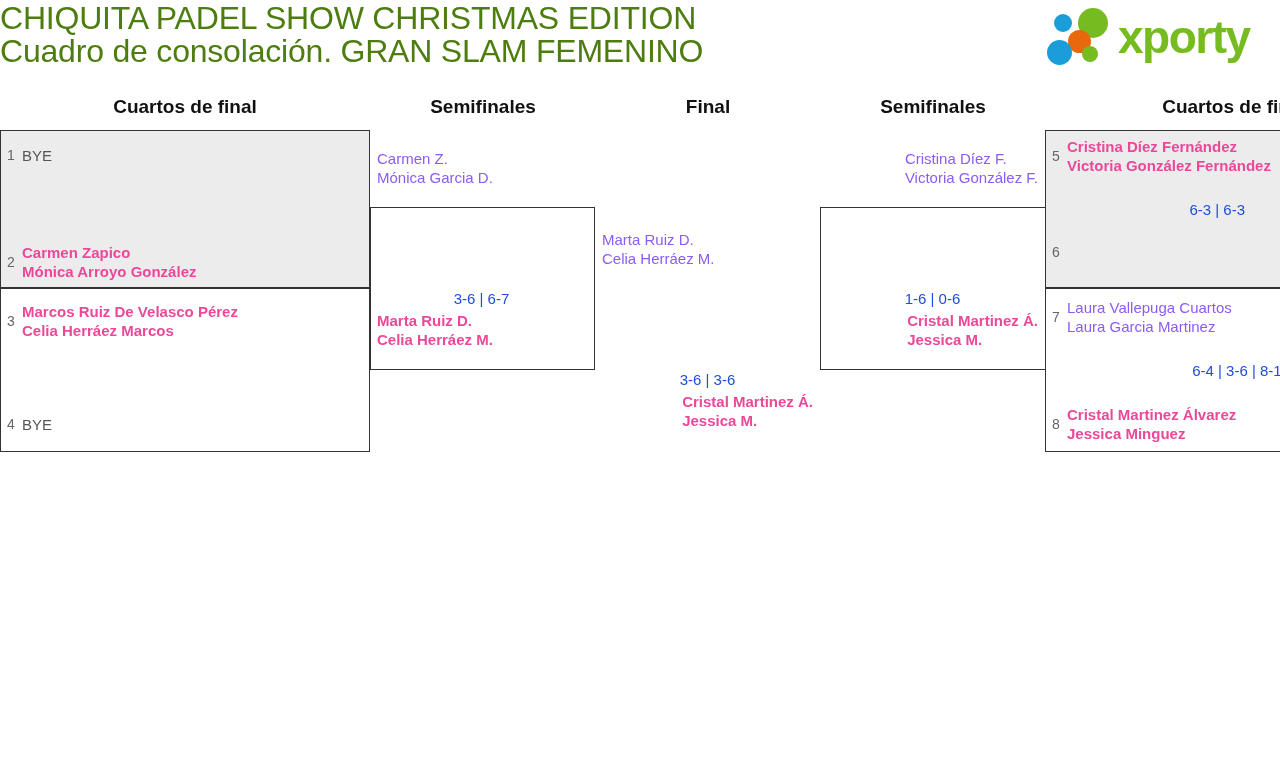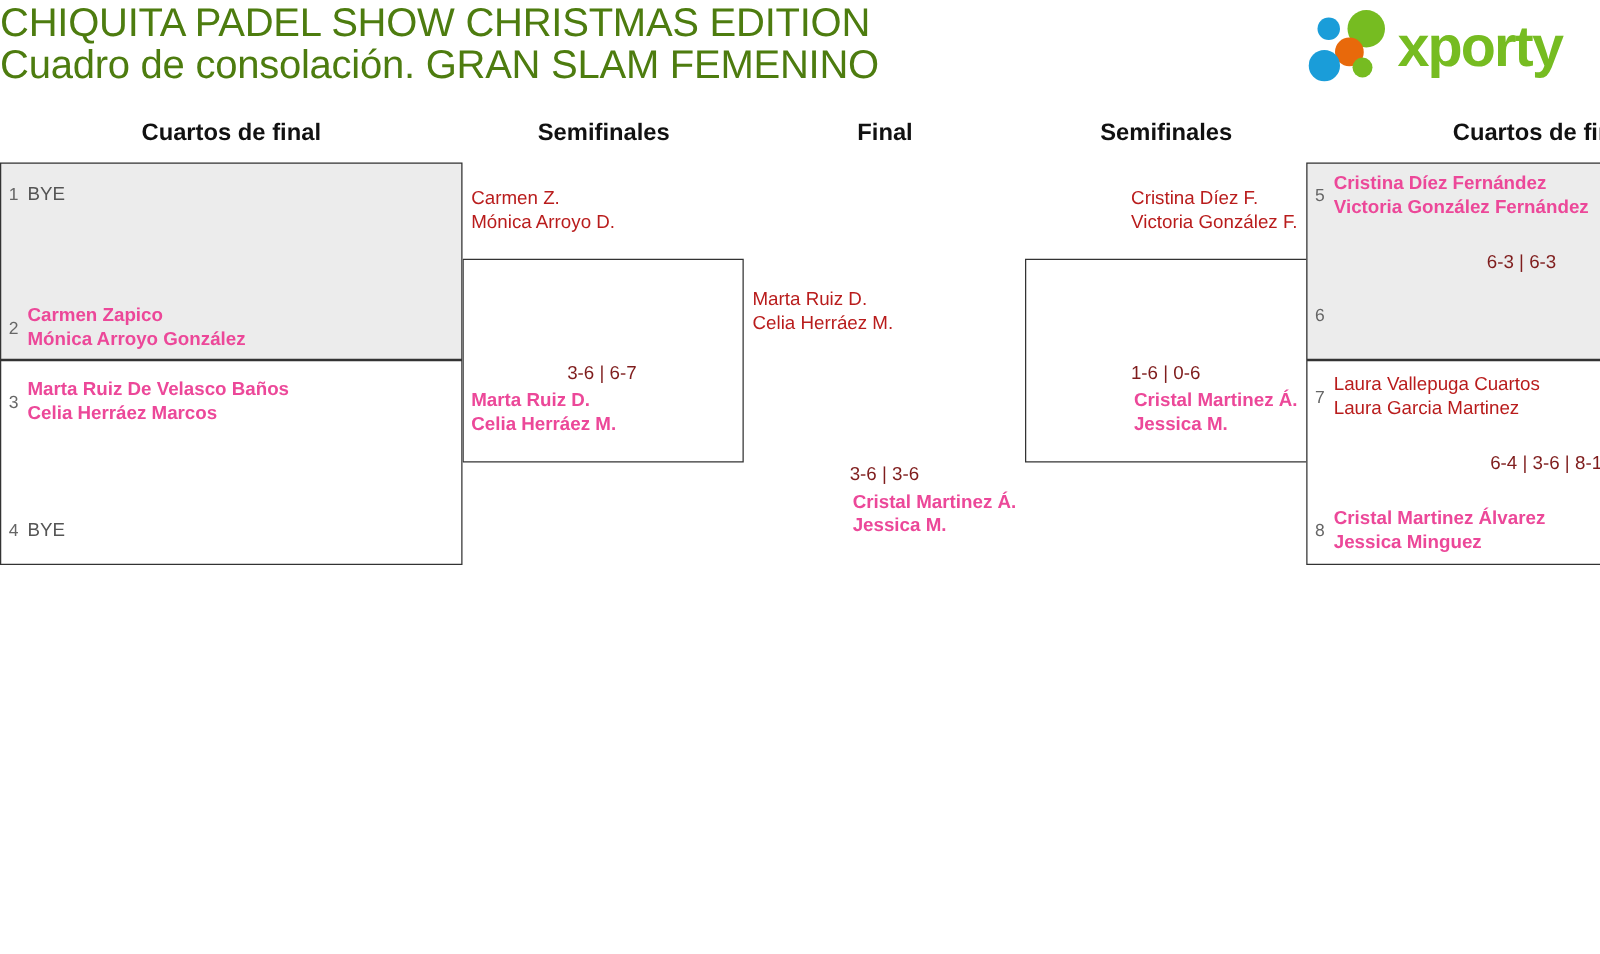--- a/index.html
+++ b/index.html
@@ -95,34 +95,34 @@
   }
   .seed {
     font-size: 14px;
     color: #666666;
     width: 22px;
     flex: 0 0 22px;
     text-align: center;
   }
   .names {
     font-size: 15px;
-    color: #b91c1c;
+    color: #8b5cf6;
     white-space: nowrap;
   }
   .names .ln { display: block; }
   .team.winner .names { color: #ec4899; font-weight: 700; }
   .team.bye .names { color: #555555; }
   .team.align-right { justify-content: flex-end; }
   .team.align-right .names { text-align: left; }
 
   
   .score {
     position: absolute;
     font-size: 15px;
-    color: #7f1d1d;
+    color: #1d4ed8;
     white-space: nowrap;
     line-height: 19px;
   }
   .score.center { text-align: center; margin-top: 48px; }
   .score.right { text-align: right; }
 </style>
 </head>
 <body>
 
 <div id="root">
@@ -163,38 +163,38 @@
     <span class="seed">2</span>
     <span class="names">
       <span class="ln">Carmen Zapico</span>
       <span class="ln">Mónica Arroyo González</span>
     </span>
   </div>
 
   <div class="team winner" style="left:0px; top:302px; width:360px;">
     <span class="seed">3</span>
     <span class="names">
-      <span class="ln">Marta Ruiz De Velasco Baños</span>
+      <span class="ln">Marcos Ruiz De Velasco Pérez</span>
       <span class="ln">Celia Herráez Marcos</span>
     </span>
   </div>
 
   <div class="team bye" style="left:0px; top:415px; width:360px;">
     <span class="seed">4</span>
     <span class="names">
       <span class="ln">BYE</span>
     </span>
   </div>
 
   <div class="bracket-box" style="left:370px; top:207px; width:225px; height:163px;"></div>
 
   <div class="team" style="left:377px; top:149px; width:215px;">
     <span class="names">
       <span class="ln">Carmen Z.</span>
-      <span class="ln">Mónica Arroyo D.</span>
+      <span class="ln">Mónica Garcia D.</span>
     </span>
   </div>
 
   <div class="score center" style="left:377px; top:241px; width:209px;">3-6 | 6-7</div>
 
   <div class="team winner" style="left:377px; top:311px; width:215px;">
     <span class="names">
       <span class="ln">Marta Ruiz D.</span>
       <span class="ln">Celia Herráez M.</span>
     </span>

